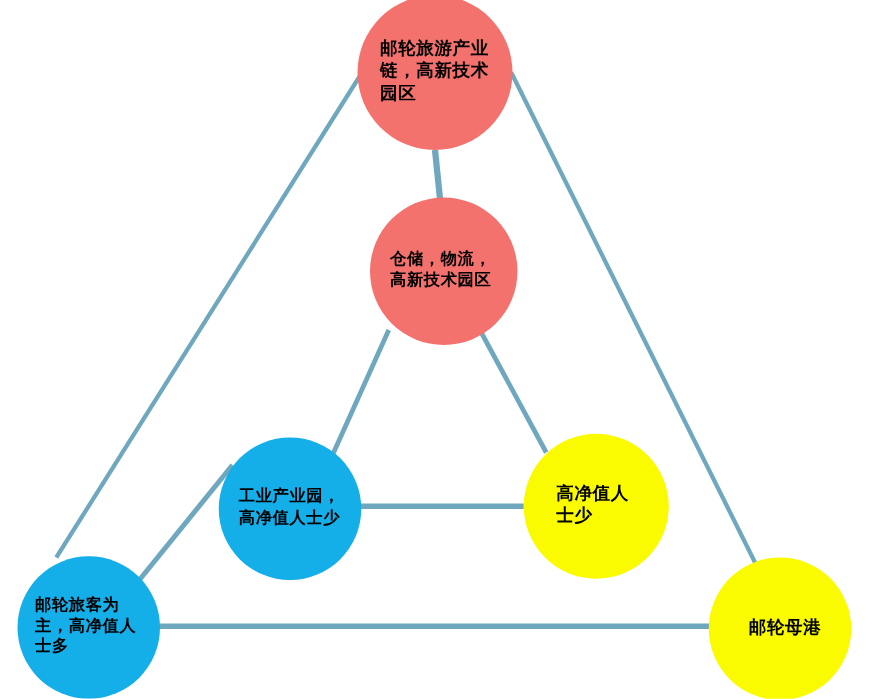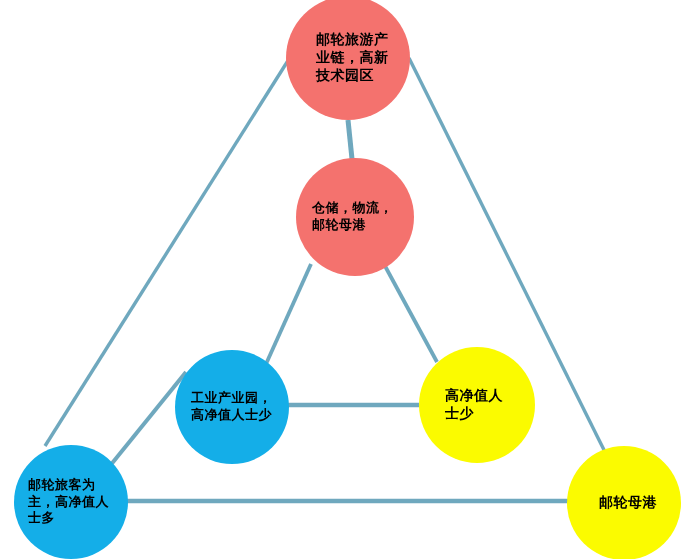--- a/index.html
+++ b/index.html
@@ -56,24 +56,24 @@
       <line x1="289" y1="59" x2="45" y2="446" stroke="#6FA8BE" stroke-width="3.4" stroke-linecap="butt"></line>
       <line x1="409" y1="58" x2="607" y2="456" stroke="#6FA8BE" stroke-width="3.4" stroke-linecap="butt"></line>
       <line x1="311" y1="264" x2="266" y2="364" stroke="#6FA8BE" stroke-width="3.8" stroke-linecap="butt"></line>
       <line x1="385" y1="266" x2="437" y2="362" stroke="#6FA8BE" stroke-width="3.8" stroke-linecap="butt"></line>
       <line x1="288" y1="405" x2="419" y2="405" stroke="#6FA8BE" stroke-width="4.4" stroke-linecap="butt"></line>
       <line x1="105" y1="472" x2="186" y2="372" stroke="#6FA8BE" stroke-width="4" stroke-linecap="butt"></line>
       <line x1="119" y1="501" x2="582" y2="501" stroke="#6FA8BE" stroke-width="4.4" stroke-linecap="butt"></line>
     </svg>
   <div id="nodes-layer">
       <div class="node" style="left: 286px; top: -4px; width: 124px; height: 124px; background: rgb(244, 114, 110); padding-left: 18px; padding-right: 14px;">
-        <span class="node-label" style="font-size: 14px; margin-left: 12px;">邮轮旅游产业链，高新技术园区</span>
+        <span class="node-label" style="font-size: 14px;">邮轮旅游产业链，高新技术园区</span>
       </div>
       <div class="node" style="left: 296px; top: 158px; width: 118px; height: 118px; background: rgb(244, 114, 110); padding-left: 16px; padding-right: 12px;">
-        <span class="node-label" style="font-size: 13px;">仓储，物流，邮轮母港</span>
+        <span class="node-label" style="font-size: 13px;">仓储，物流，高新技术园区</span>
       </div>
       <div class="node" style="left: 175px; top: 350px; width: 114px; height: 114px; background: rgb(20, 174, 232); padding-left: 16px; padding-right: 12px;">
         <span class="node-label" style="font-size: 13px;">工业产业园，高净值人士少</span>
       </div>
       <div class="node" style="left: 419px; top: 347px; width: 116px; height: 116px; background: rgb(251, 251, 0); padding-left: 26px; padding-right: 18px;">
         <span class="node-label" style="font-size: 14px;">高净值人士少</span>
       </div>
       <div class="node" style="left: 14px; top: 445px; width: 114px; height: 114px; background: rgb(20, 174, 232); padding-left: 14px; padding-right: 10px;">
         <span class="node-label" style="font-size: 13px;">邮轮旅客为主，高净值人士多</span>
       </div>

